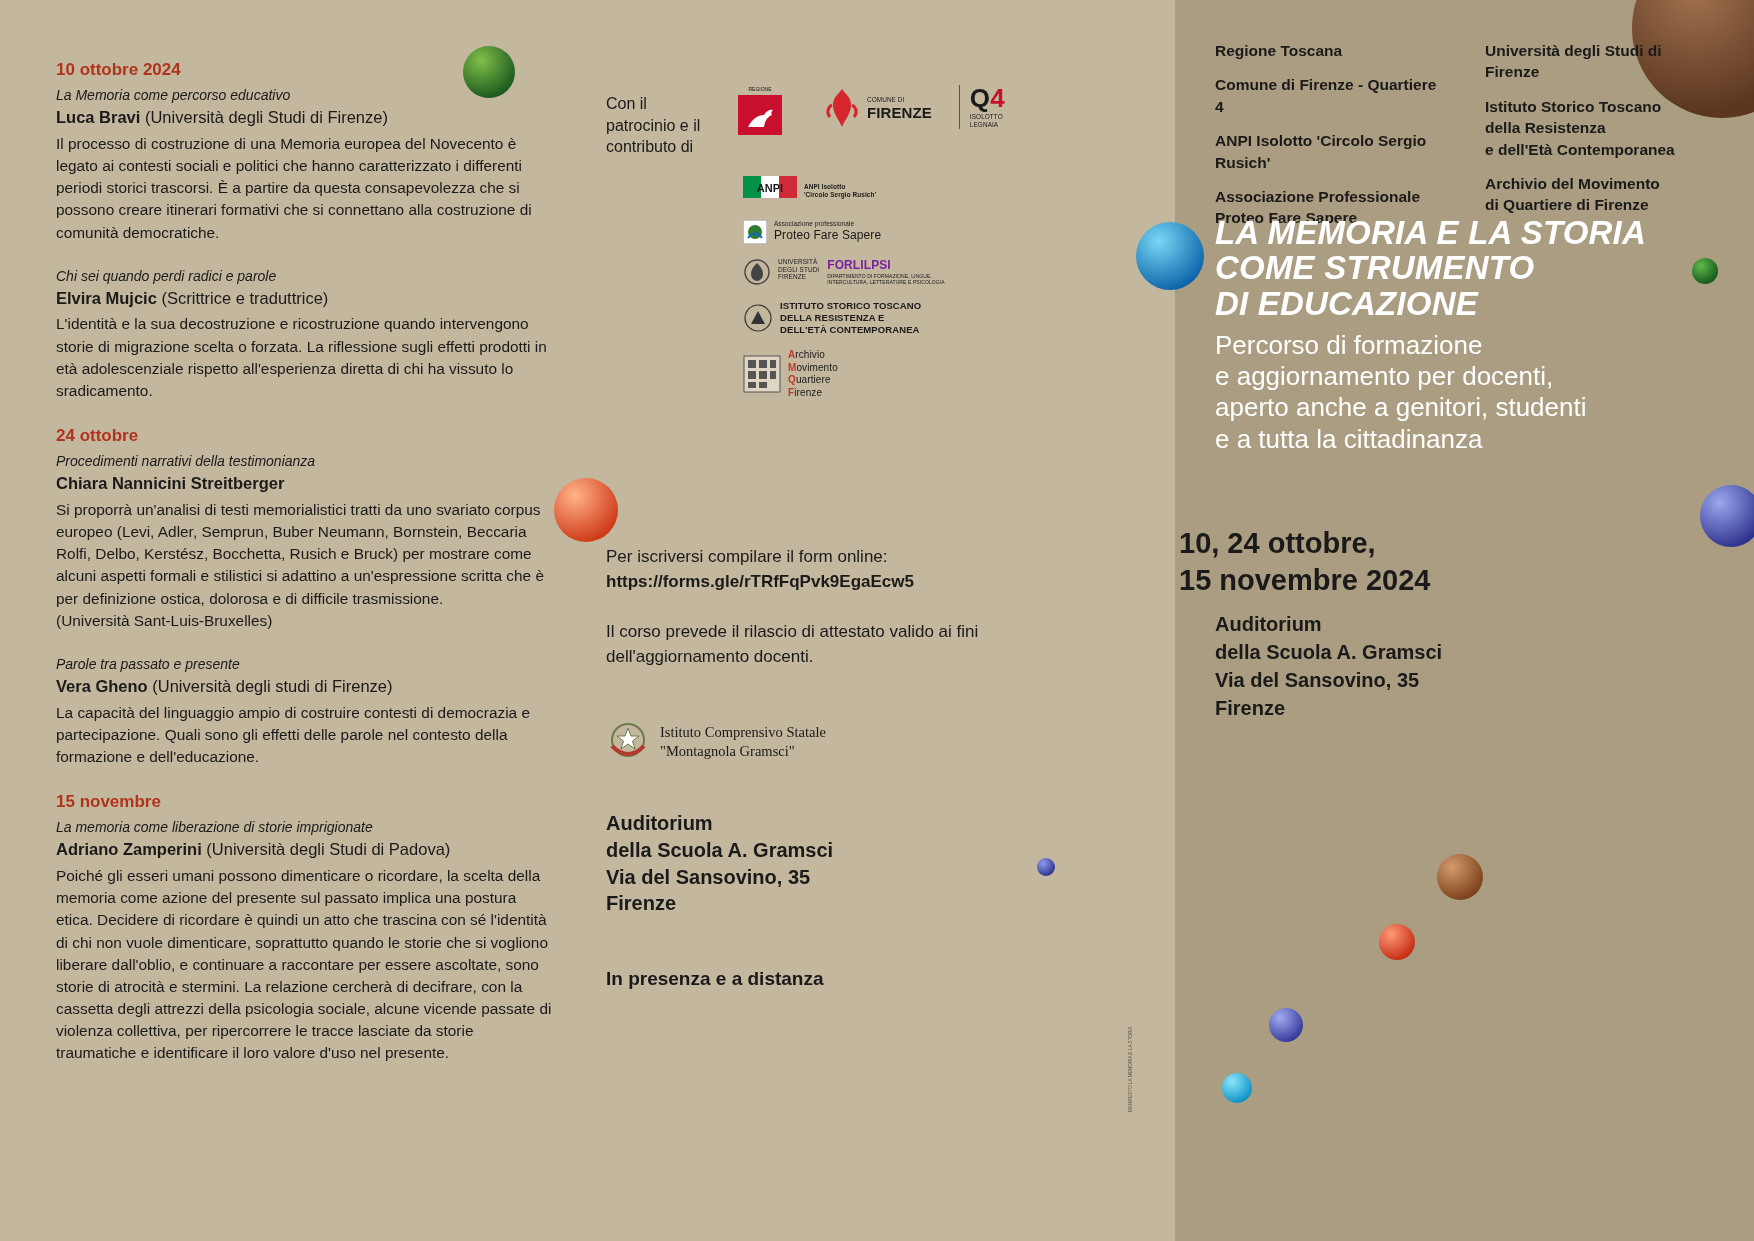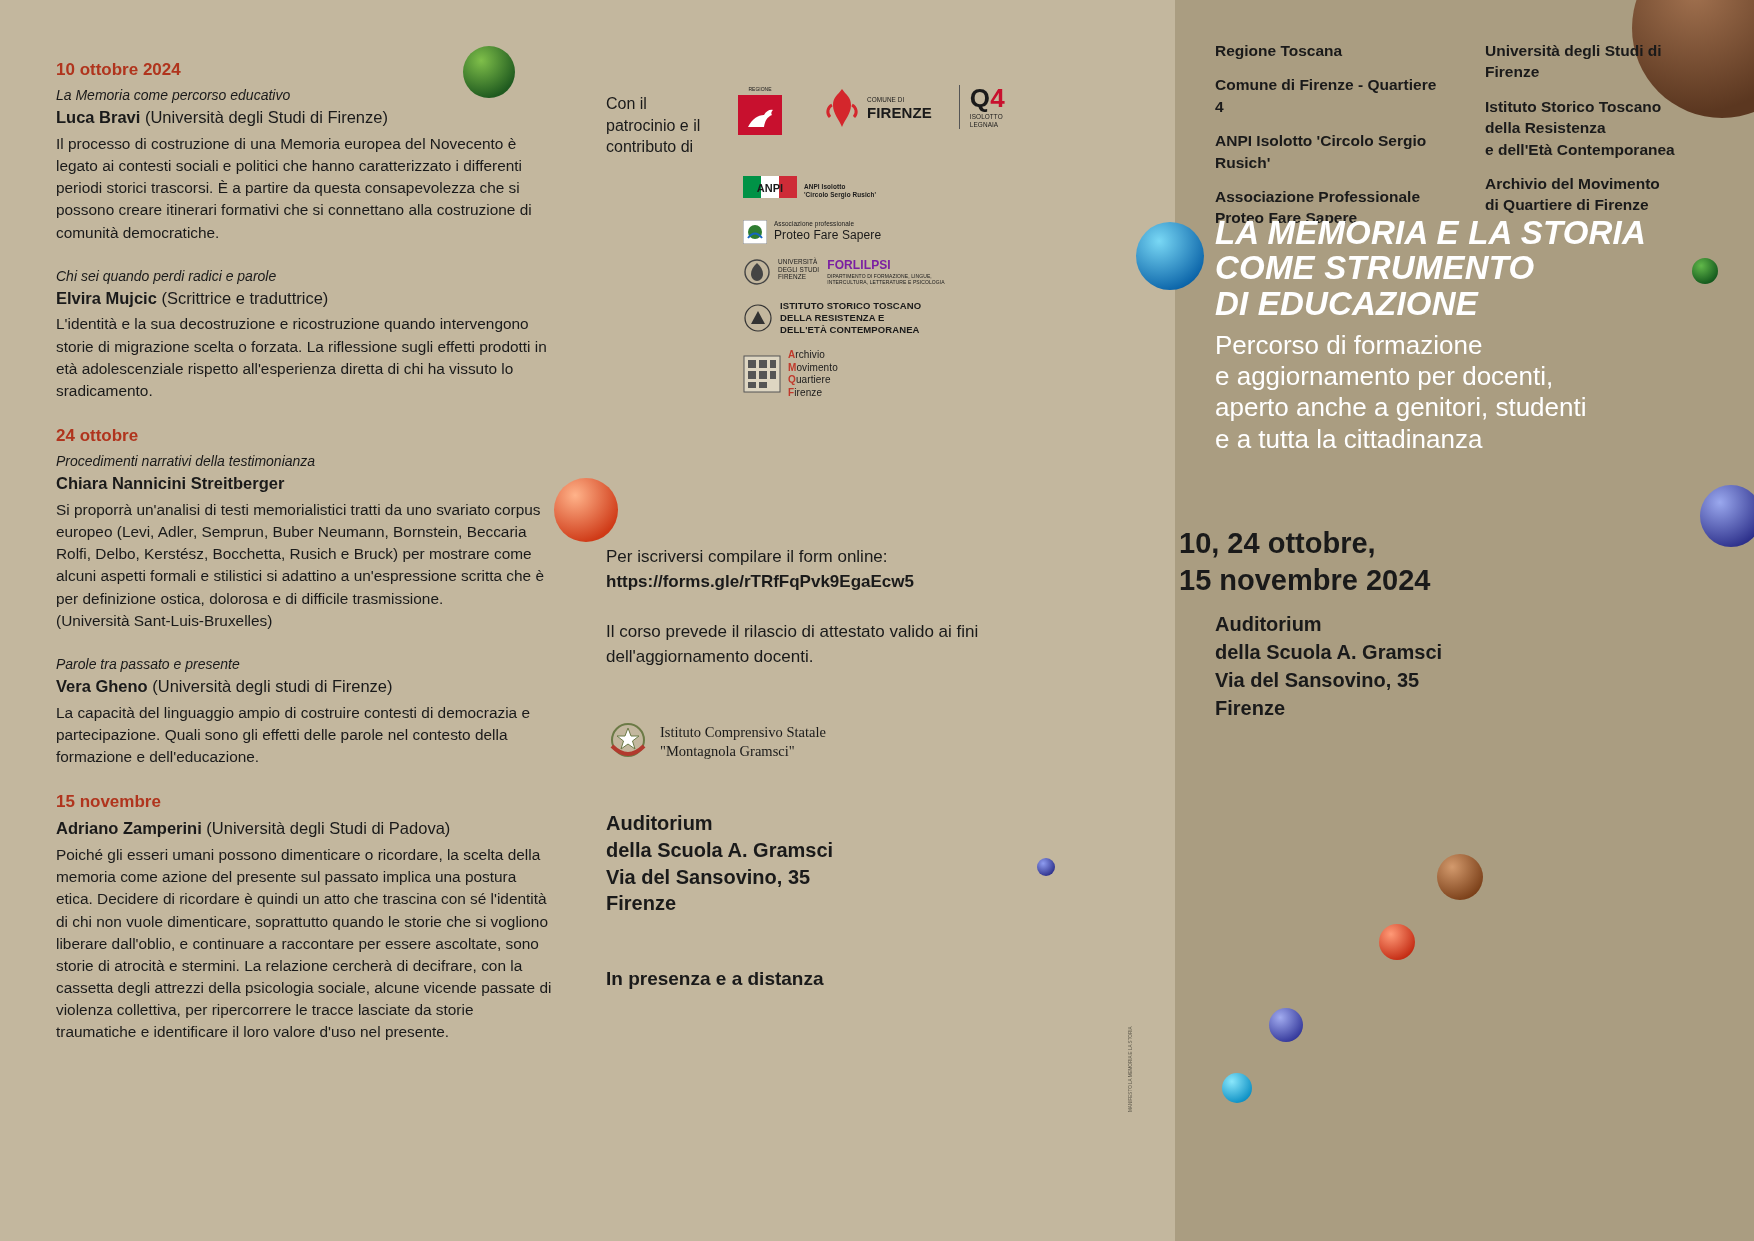--- a/index.html
+++ b/index.html
@@ -296,20 +296,21 @@
   </div>
 
   <div class="sec">
     <div class="talk-title">Parole tra passato e presente</div>
     <div class="speaker"><b>Vera Gheno</b><span> (Università degli studi di Firenze)</span></div>
     <div class="body-txt">La capacità del linguaggio ampio di costruire contesti di democrazia e partecipazione. Quali sono gli effetti delle parole nel contesto della formazione e dell'educazione.</div>
   </div>
 
   <div class="sec">
     <div class="date-head">15 novembre</div>
+    <div class="talk-title">La memoria come liberazione di storie imprigionate</div>
     <div class="speaker"><b>Adriano Zamperini</b><span> (Università degli Studi di Padova)</span></div>
     <div class="body-txt">Poiché gli esseri umani possono dimenticare o ricordare, la scelta della memoria come azione del presente sul passato implica una postura etica. Decidere di ricordare è quindi un atto che trascina con sé l'identità di chi non vuole dimenticare, soprattutto quando le storie che si vogliono liberare dall'oblio, e continuare a raccontare per essere ascoltate, sono storie di atrocità e stermini. La relazione cercherà di decifrare, con la cassetta degli attrezzi della psicologia sociale, alcune vicende passate di violenza collettiva, per ripercorrere le tracce lasciate da storie traumatiche e identificare il loro valore d'uso nel presente.</div>
   </div>
 
 </div>
 
 <div class="mid-col">
 
   <div class="logo-row">
     <div class="patron-line">Con il patrocinio

